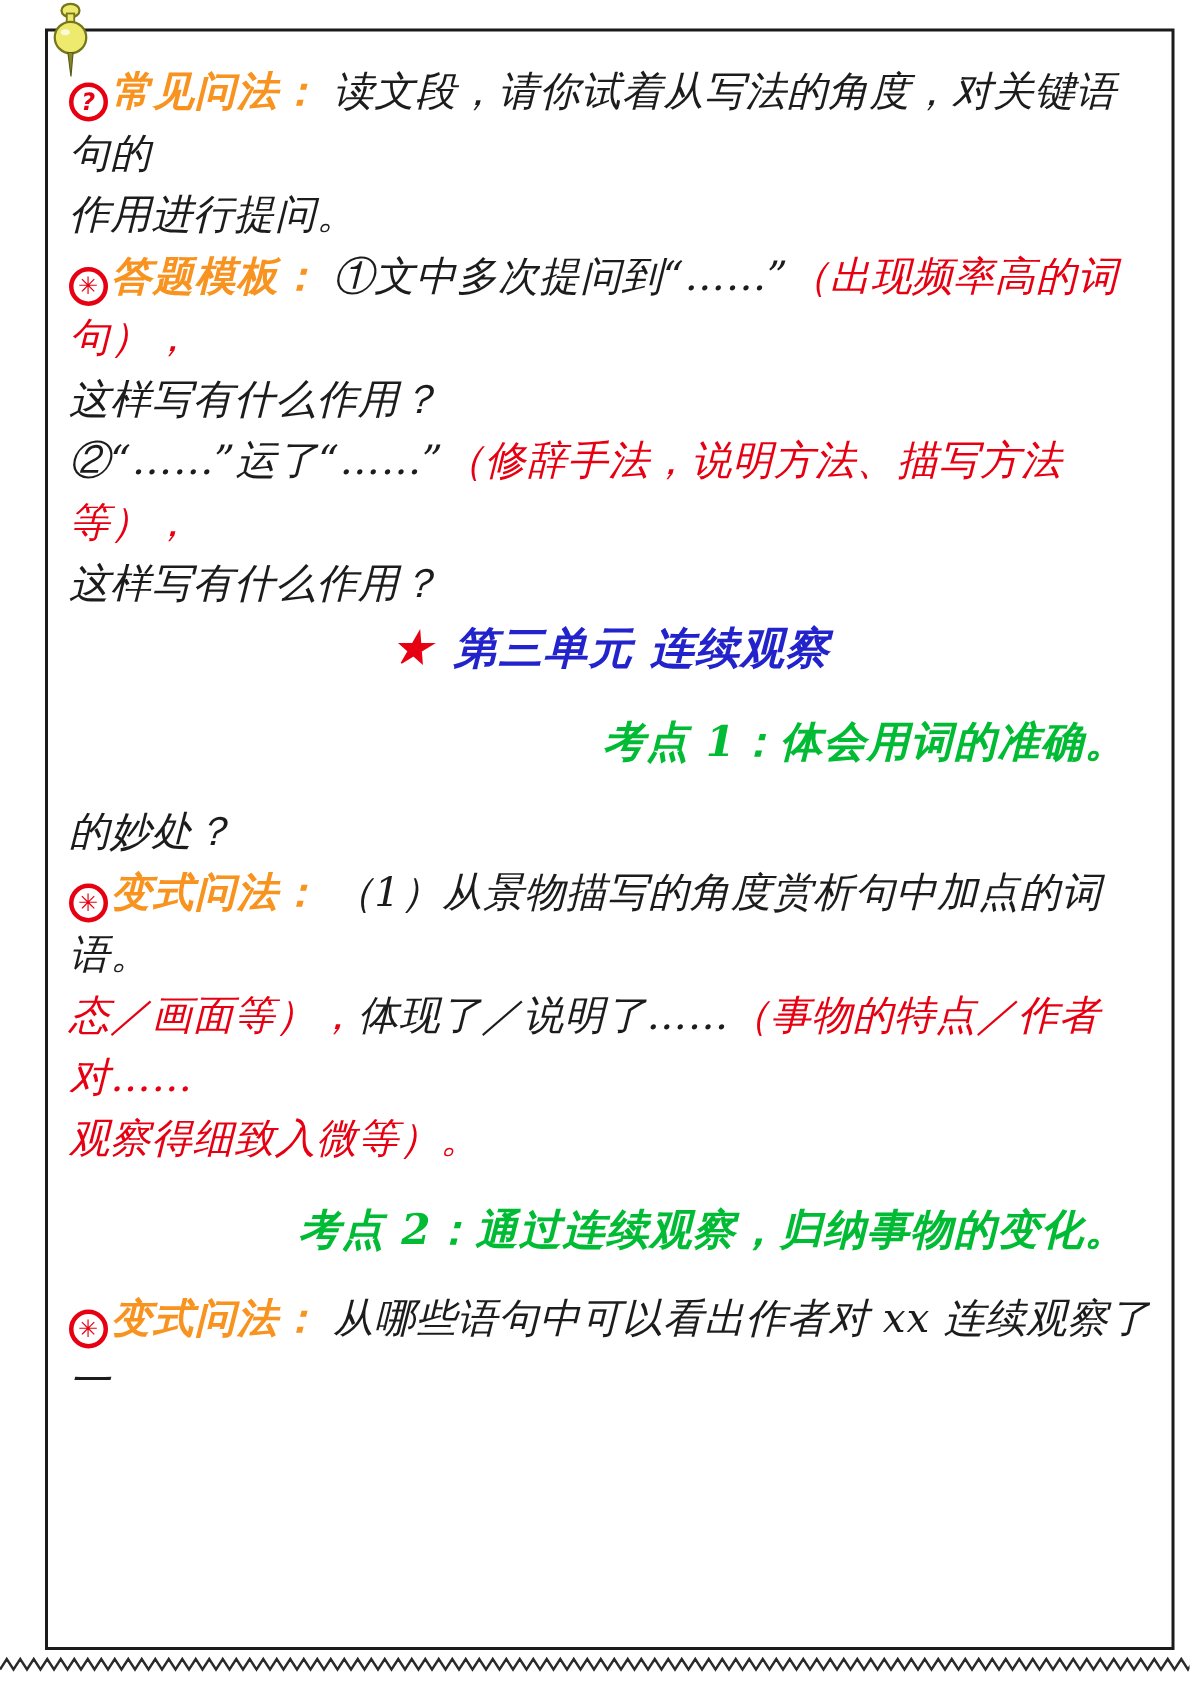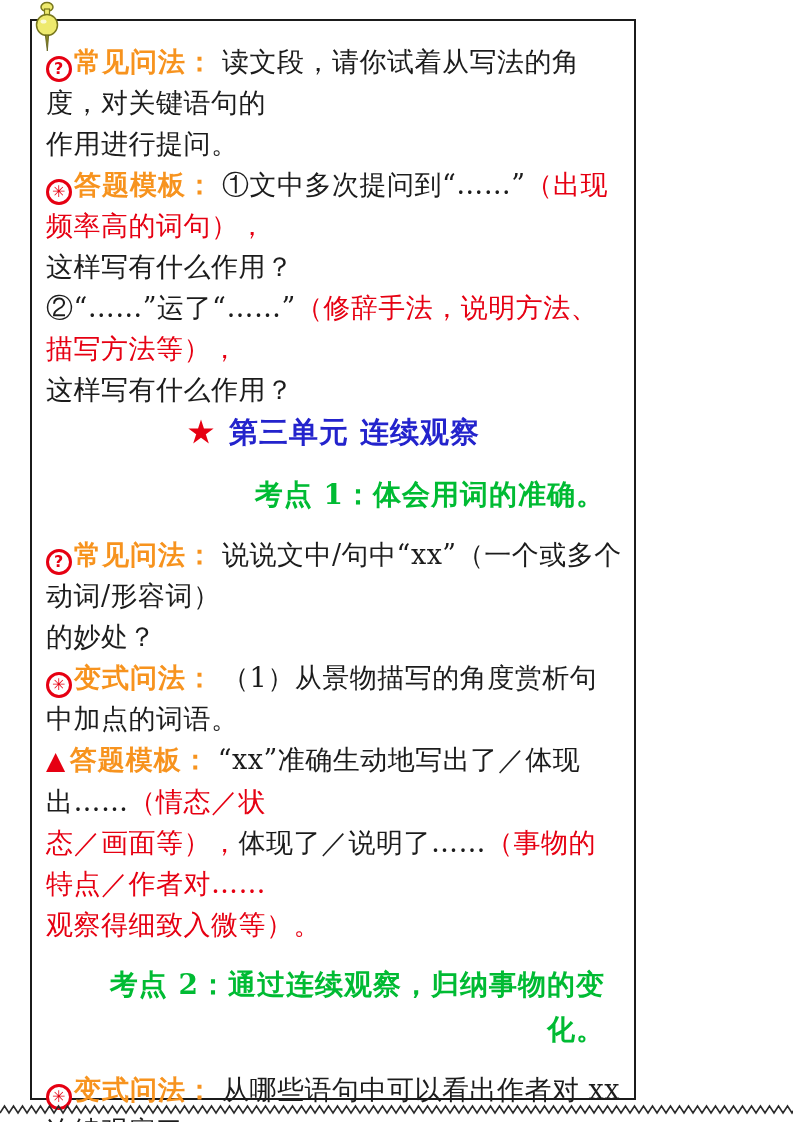--- a/index.html
+++ b/index.html
@@ -3,23 +3,23 @@
 <meta charset="utf-8">
 <style>
   html,body { margin:0; padding:0; }
   body {
     width:793px; height:1122px; position:relative; overflow:hidden;
     background:#ffffff;
     font-family:"DejaVu Serif","Liberation Serif",serif;
   }
   .paper { position:absolute; inset:0; background:#ffffff; }
   .frame {
-    position:absolute; left:30px; top:19px; width:606px; height:1081px;
+    position:absolute; left:30px; top:19px; width:753px; height:1081px;
     border:2px solid #1b1b1b; box-sizing:border-box;
-    padding:20px 12px 0 14px; background:#ffffff;
+    padding:20px 12px 0 14px; background:#ffffff;font-style:italic;
   }
   .bl {
     margin:0; font-size:27px; line-height:41px; color:#1c1c1c;
     letter-spacing:0.5px; text-align:left; white-space:normal;
   }
   .seg-black { color:#1c1c1c; }
   .seg-red   { color:var(--red); }
   .seg-label {
     color:var(--orange); font-weight:bold; margin:0 8px 0 2px;
     letter-spacing:1px;
@@ -58,24 +58,22 @@
   <div class="frame">
     <div id="doc-lines">
         <p class="bl"><span class="badge">?</span><span class="seg-label">常见问法：</span><span class="seg-black">读文段，请你试着从写法的角度，对关键语句的</span></p>
         <p class="bl"><span class="seg-black">作用进行提问。</span></p>
         <p class="bl"><span class="badge">✳</span><span class="seg-label">答题模板：</span><span class="seg-black">①文中多次提问到“……”</span><span class="seg-red">（出现频率高的词句），</span></p>
         <p class="bl"><span class="seg-black">这样写有什么作用？</span></p>
         <p class="bl"><span class="seg-black">②“……”运了“……”</span><span class="seg-red">（修辞手法，说明方法、描写方法等），</span></p>
         <p class="bl"><span class="seg-black">这样写有什么作用？</span></p>
         <p class="heading"><span class="star">★</span><span>第三单元 连续观察</span></p>
         <p class="kp">考点 1：体会用词的准确。</p>
-        <p class="bl"><span class="badge">?</span><span class="seg-label">常见问法：</span><span class="seg-black">说说文中/句中“xx”（一个或多个动词/形容词）</span></p>
         <p class="bl"><span class="seg-black">的妙处？</span></p>
         <p class="bl"><span class="badge">✳</span><span class="seg-label">变式问法：</span><span class="seg-black">（1）从景物描写的角度赏析句中加点的词语。</span></p>
-        <p class="bl"><span class="tri">▲</span><span class="seg-label">答题模板：</span><span class="seg-black">“xx”准确生动地写出了／体现出……</span><span class="seg-red">（情态／状</span></p>
         <p class="bl"><span class="seg-red">态／画面等），</span><span class="seg-black">体现了／说明了……</span><span class="seg-red">（事物的特点／作者对……</span></p>
         <p class="bl"><span class="seg-red">观察得细致入微等）。</span></p>
         <p class="kp">考点 2：通过连续观察，归纳事物的变化。</p>
         <p class="bl"><span class="badge">✳</span><span class="seg-label">变式问法：</span><span class="seg-black">从哪些语句中可以看出作者对 xx 连续观察了一</span></p>
       </div>
   </div>
 
   <svg class="pushpin" width="38" height="54" viewBox="0 0 38 54">
     <ellipse cx="19" cy="6" rx="6" ry="4.5" fill="#eeea6e" stroke="#77761c" stroke-width="1.5"></ellipse>
     <rect x="16.5" y="8" width="5" height="7" fill="#eeea6e" stroke="#77761c" stroke-width="1.2"></rect>

